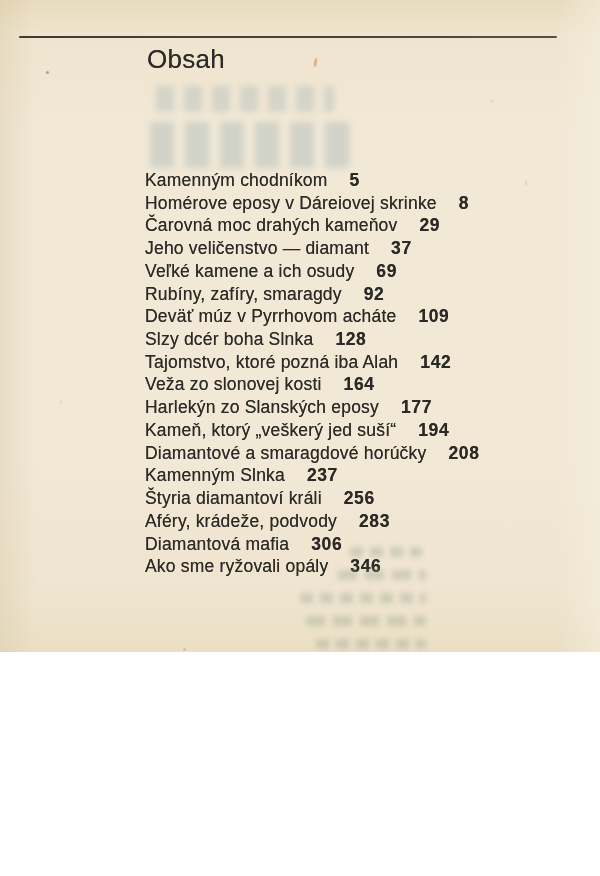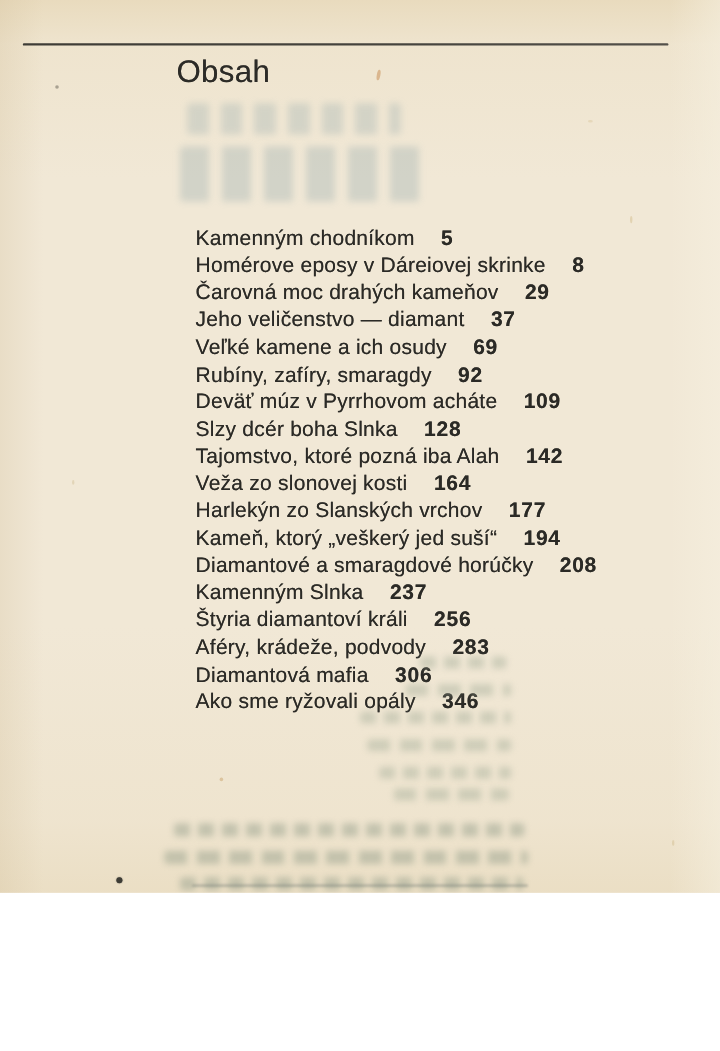--- a/index.html
+++ b/index.html
@@ -1,38 +1,38 @@
 <!DOCTYPE html>
 <html><head>
 <meta charset="utf-8">
 <style>
   html,body{margin:0;padding:0;}
   body{width:600px;height:876px;overflow:hidden;font-family:"Liberation Sans","DejaVu Sans",sans-serif;}
   .paper{
-    position:relative;width:600px;height:744px;overflow:hidden;
+    position:relative;width:600px;height:652px;overflow:hidden;
     background-color:#f1e8d6;
     background-image:
       linear-gradient(90deg, rgba(203,182,142,0.22), rgba(203,182,142,0) 6%),
       linear-gradient(90deg, rgba(255,250,238,0) 93%, rgba(246,240,224,0.55)),
       linear-gradient(180deg, rgba(226,208,170,0.55) 0%, rgba(233,219,188,0.30) 5%,
                       rgba(241,232,214,0) 20%, rgba(241,232,214,0) 70%,
                       rgba(231,216,184,0.25) 92%, rgba(226,209,172,0.42) 100%);
   }
   .rule{
     position:absolute;left:19px;top:36px;width:538px;height:2px;
     background:linear-gradient(90deg,#3e3c36,#46443e 60%,#53504a);
     border-radius:1px;
   }
   .title{
     position:absolute;left:147px;top:44px;
     font-size:26px;font-weight:500;letter-spacing:0.3px;color:#2c2b27;
     text-shadow:0 0 0.5px rgba(44,43,39,0.7);
   }
   .toc{
-    position:absolute;left:145px;top:169px;margin:18px;padding:0;list-style:none;
+    position:absolute;left:145px;top:169px;margin:0;padding:0;list-style:none;
     font-size:17.5px;line-height:22.72px;color:#2b2a26;letter-spacing:0.2px;
     text-shadow:0 0 0.4px rgba(43,42,38,0.75);
     white-space:nowrap;
   }
   .toc .p{font-weight:700;margin-left:22px;letter-spacing:0.6px;}
   
   .bleed{position:absolute;filter:blur(3px);border-radius:3px;}
   .bleed.top{color:rgba(146,168,171,0.55);
     background:repeating-linear-gradient(90deg, currentColor 0 18px, transparent 18px 28px);}
   .bleed.top.big{background:repeating-linear-gradient(90deg, currentColor 0 24px, transparent 24px 35px);}
@@ -62,21 +62,21 @@
     <li><span>Kamenným chodníkom</span><span class="p">5</span></li>
     <li><span>Homérove eposy v Dáreiovej skrinke</span><span class="p">8</span></li>
     <li><span>Čarovná moc drahých kameňov</span><span class="p">29</span></li>
     <li><span>Jeho veličenstvo — diamant</span><span class="p">37</span></li>
     <li><span>Veľké kamene a ich osudy</span><span class="p">69</span></li>
     <li><span>Rubíny, zafíry, smaragdy</span><span class="p">92</span></li>
     <li><span>Deväť múz v Pyrrhovom acháte</span><span class="p">109</span></li>
     <li><span>Slzy dcér boha Slnka</span><span class="p">128</span></li>
     <li><span>Tajomstvo, ktoré pozná iba Alah</span><span class="p">142</span></li>
     <li><span>Veža zo slonovej kosti</span><span class="p">164</span></li>
-    <li><span>Harlekýn zo Slanských vrchov</span><span class="p">177</span></li>
+    <li><span>Harlekýn zo Slanských eposy</span><span class="p">177</span></li>
     <li><span>Kameň, ktorý „veškerý jed suší“</span><span class="p">194</span></li>
     <li><span>Diamantové a smaragdové horúčky</span><span class="p">208</span></li>
     <li><span>Kamenným Slnka</span><span class="p">237</span></li>
     <li><span>Štyria diamantoví králi</span><span class="p">256</span></li>
     <li><span>Aféry, krádeže, podvody</span><span class="p">283</span></li>
     <li><span>Diamantová mafia</span><span class="p">306</span></li>
     <li><span>Ako sme ryžovali opály</span><span class="p">346</span></li>
   </ul>
 
   <div class="bleed ln mid" style="left:350px;top:547px;width:72px;height:10px;"></div>

